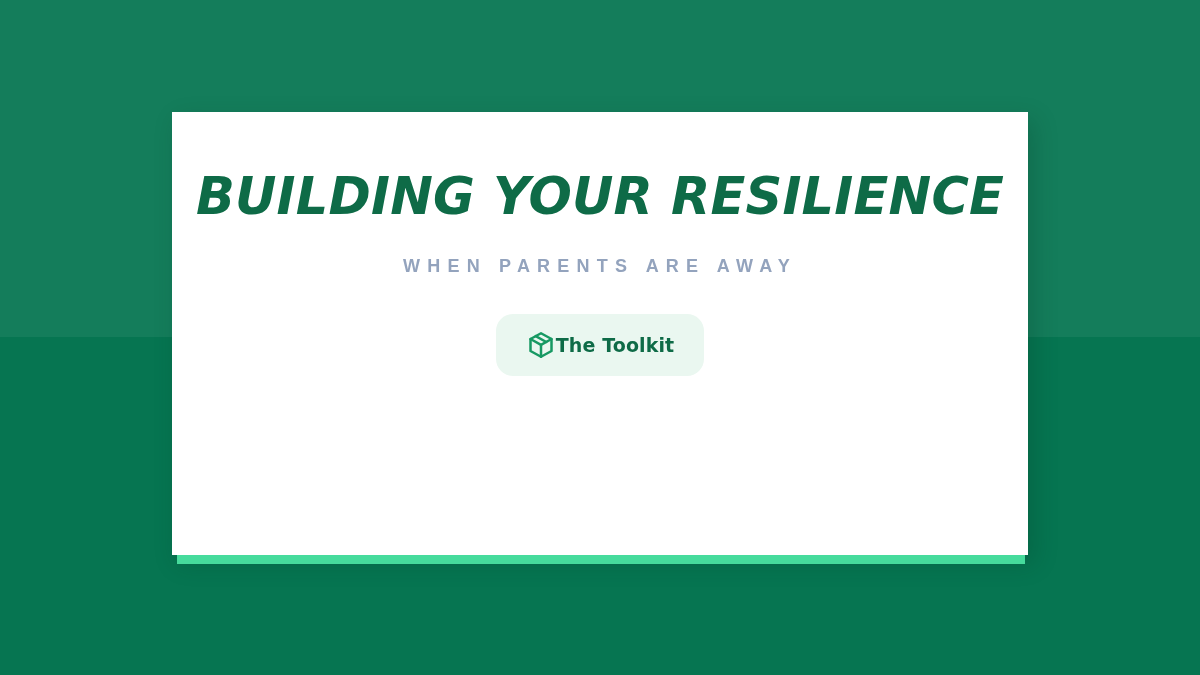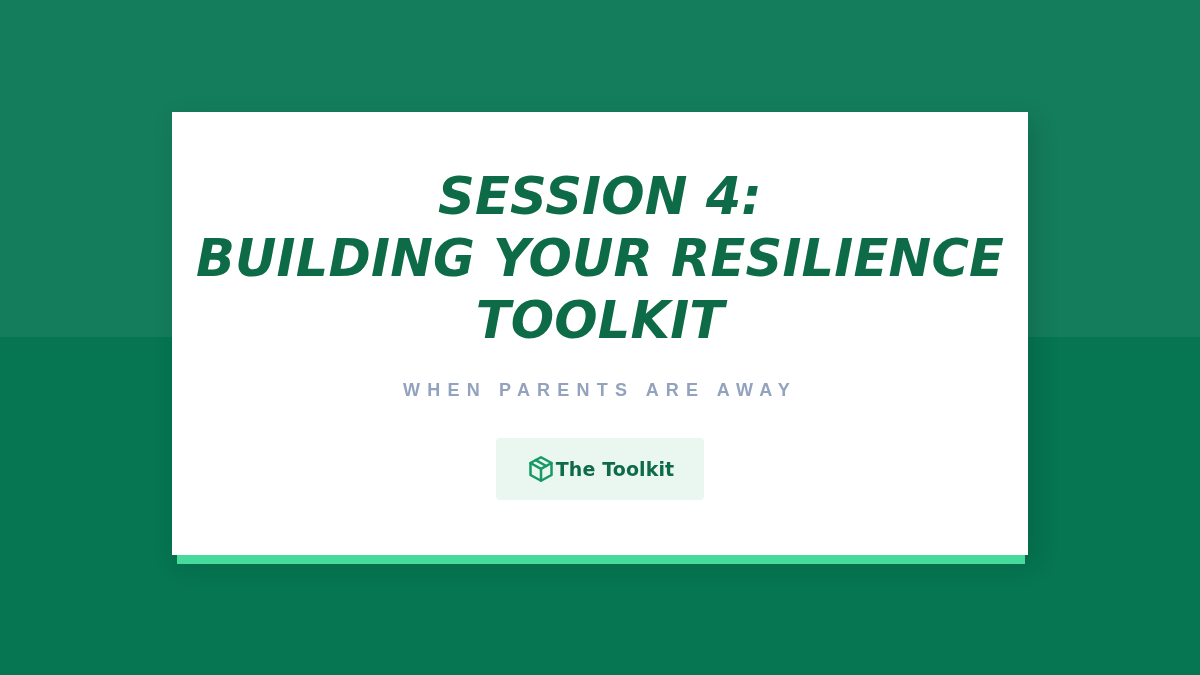--- a/index.html
+++ b/index.html
@@ -85,21 +85,21 @@
     letter-spacing: 7.2px;
     text-transform: uppercase;
   }
 
   
   #toolkit-badge {
     margin-top: 37px;
     height: 62px;
     padding: 0 30px;
     background: #EAF7F0;
-    border-radius: 4px;
+    border-radius: 17px;
     display: flex;
     align-items: center;
     gap: 0;
   }
   #toolkit-badge-icon {
     width: 30px;
     height: 30px;
     display: block;
     flex: none;
   }
@@ -116,23 +116,21 @@
 <body>
 
 <div id="slide-background">
   <div id="band-top"></div>
   <div id="band-bottom"></div>
 </div>
 
 <div id="slide-card">
 
   <h1 id="slide-title">
-    <span class="title-line">SESSION 4:</span>
     <span class="title-line">BUILDING YOUR RESILIENCE</span>
-    <span class="title-line">TOOLKIT</span>
   </h1>
 
   <div id="slide-subtitle">WHEN PARENTS ARE AWAY</div>
 
   <div id="toolkit-badge">
     <svg id="toolkit-badge-icon" viewBox="0 0 24 24" fill="none" stroke="#179963" stroke-width="2" stroke-linecap="round" stroke-linejoin="round">
       <path d="M12 2.6 20.4 7.2v9.6L12 21.4 3.6 16.8V7.2z"></path>
       <path d="M3.6 7.2 12 11.9l8.4-4.7"></path>
       <path d="M12 11.9v9.5"></path>
       <path d="M7.8 4.9l8.4 4.7"></path>

